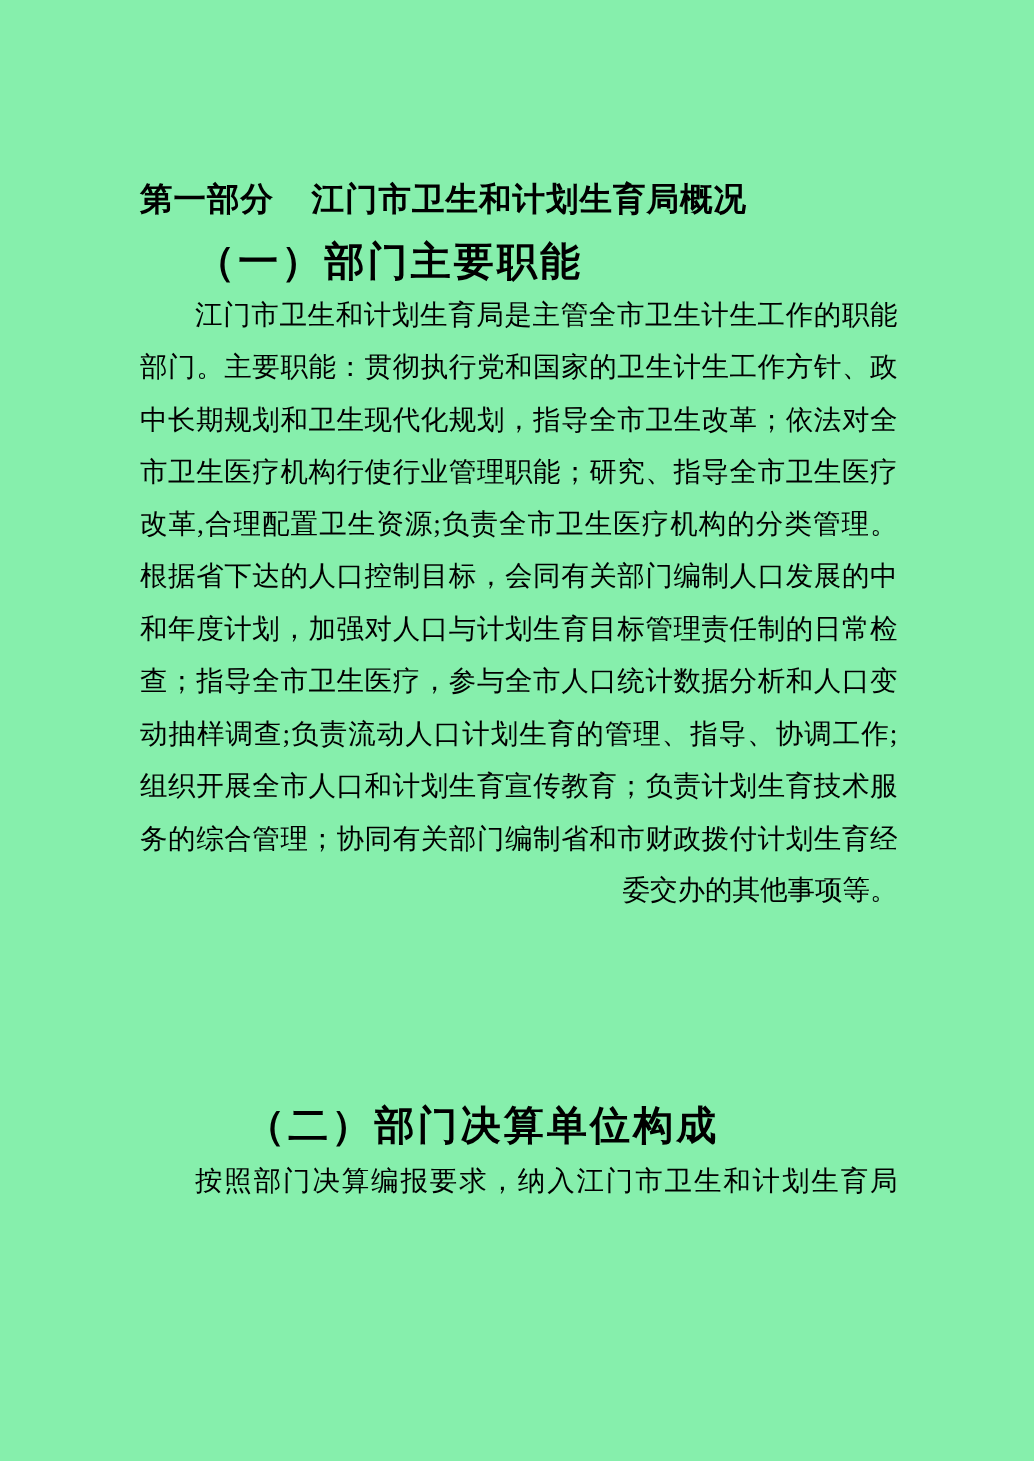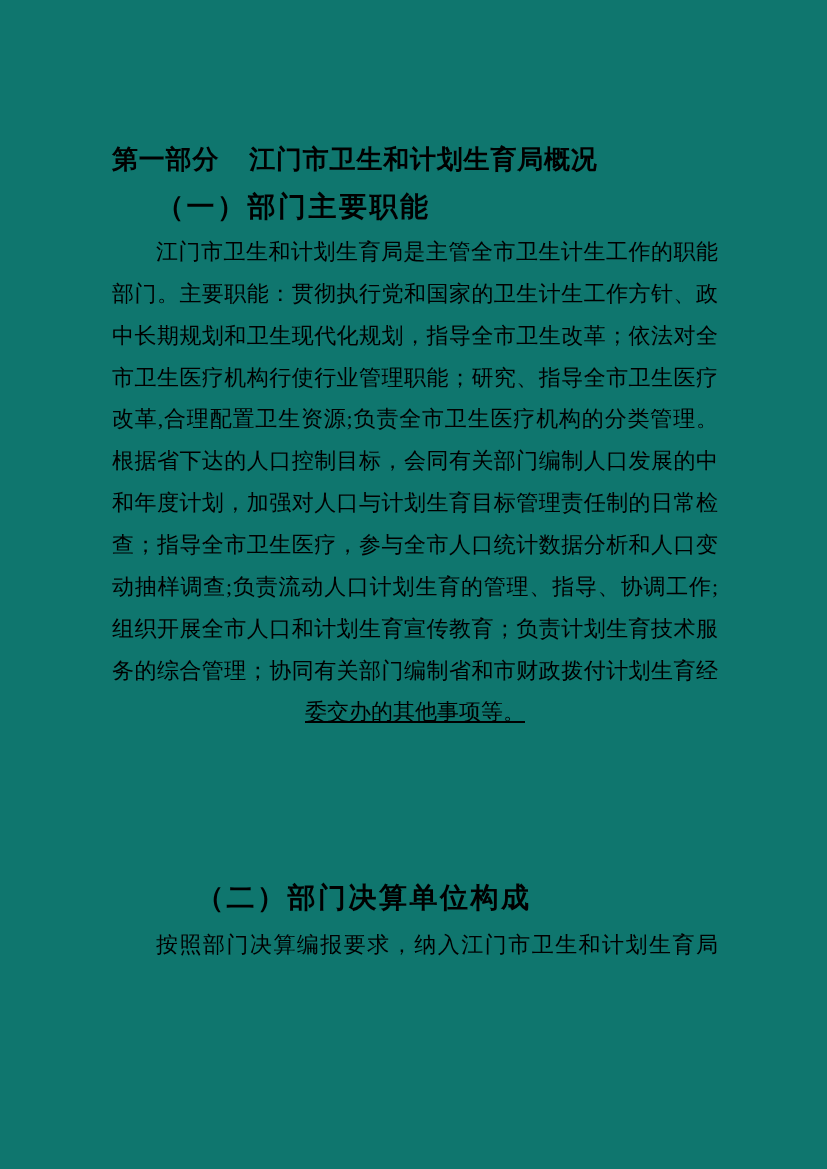--- a/index.html
+++ b/index.html
@@ -4,21 +4,21 @@
 <style>
   html, body {
     margin: 0;
     padding: 0;
     background: #ffffff;
   }
   .page {
     position: relative;
     width: 827px;
     height: 1169px;
-    background: #0f766e;
+    background: #86efac;
     color: #000000;
     font-family: "Liberation Serif", "DejaVu Serif", serif;
     overflow: hidden;
   }
   .doc-title {
     position: absolute;
     top: 144px;
     left: 112px;
     font-family: "Liberation Sans", "DejaVu Sans", sans-serif;
     font-weight: bold;
@@ -30,21 +30,21 @@
   .title-gap {
     display: inline-block;
     width: 30px;
     height: 1px;
   }
   .section-heading {
     position: absolute;
     left: 156px;
     font-family: "Liberation Sans", "DejaVu Sans", sans-serif;
     font-weight: bold;
-    font-size: 28px;
+    font-size: 32px;
     line-height: 1.2;
     letter-spacing: 2.5px;
     white-space: nowrap;
   }
   .heading-1 { top: 190px; }
   .heading-2 { top: 881px; margin-left: 40px; }
   .para {
     position: absolute;
     left: 112px;
     width: 606px;
@@ -54,23 +54,22 @@
   .para-1 { top: 231px; }
   .para-2 { top: 924px; }
   .line {
     text-align: justify;
     text-align-last: justify;
     height: 41.86px;
     overflow: hidden;
   }
   .line.indent { text-indent: 44px; }
   .line.no-just {
-    text-align: center;
+    text-align: right;
     text-align-last: auto;
-    text-decoration: underline;
   }
 </style>
 </head>
 <body>
 
 <div class="page">
 
   <div class="doc-title">
     <span>第一部分</span><span class="title-gap"></span><span>江门市卫生和计划生育局概况</span>
   </div>

